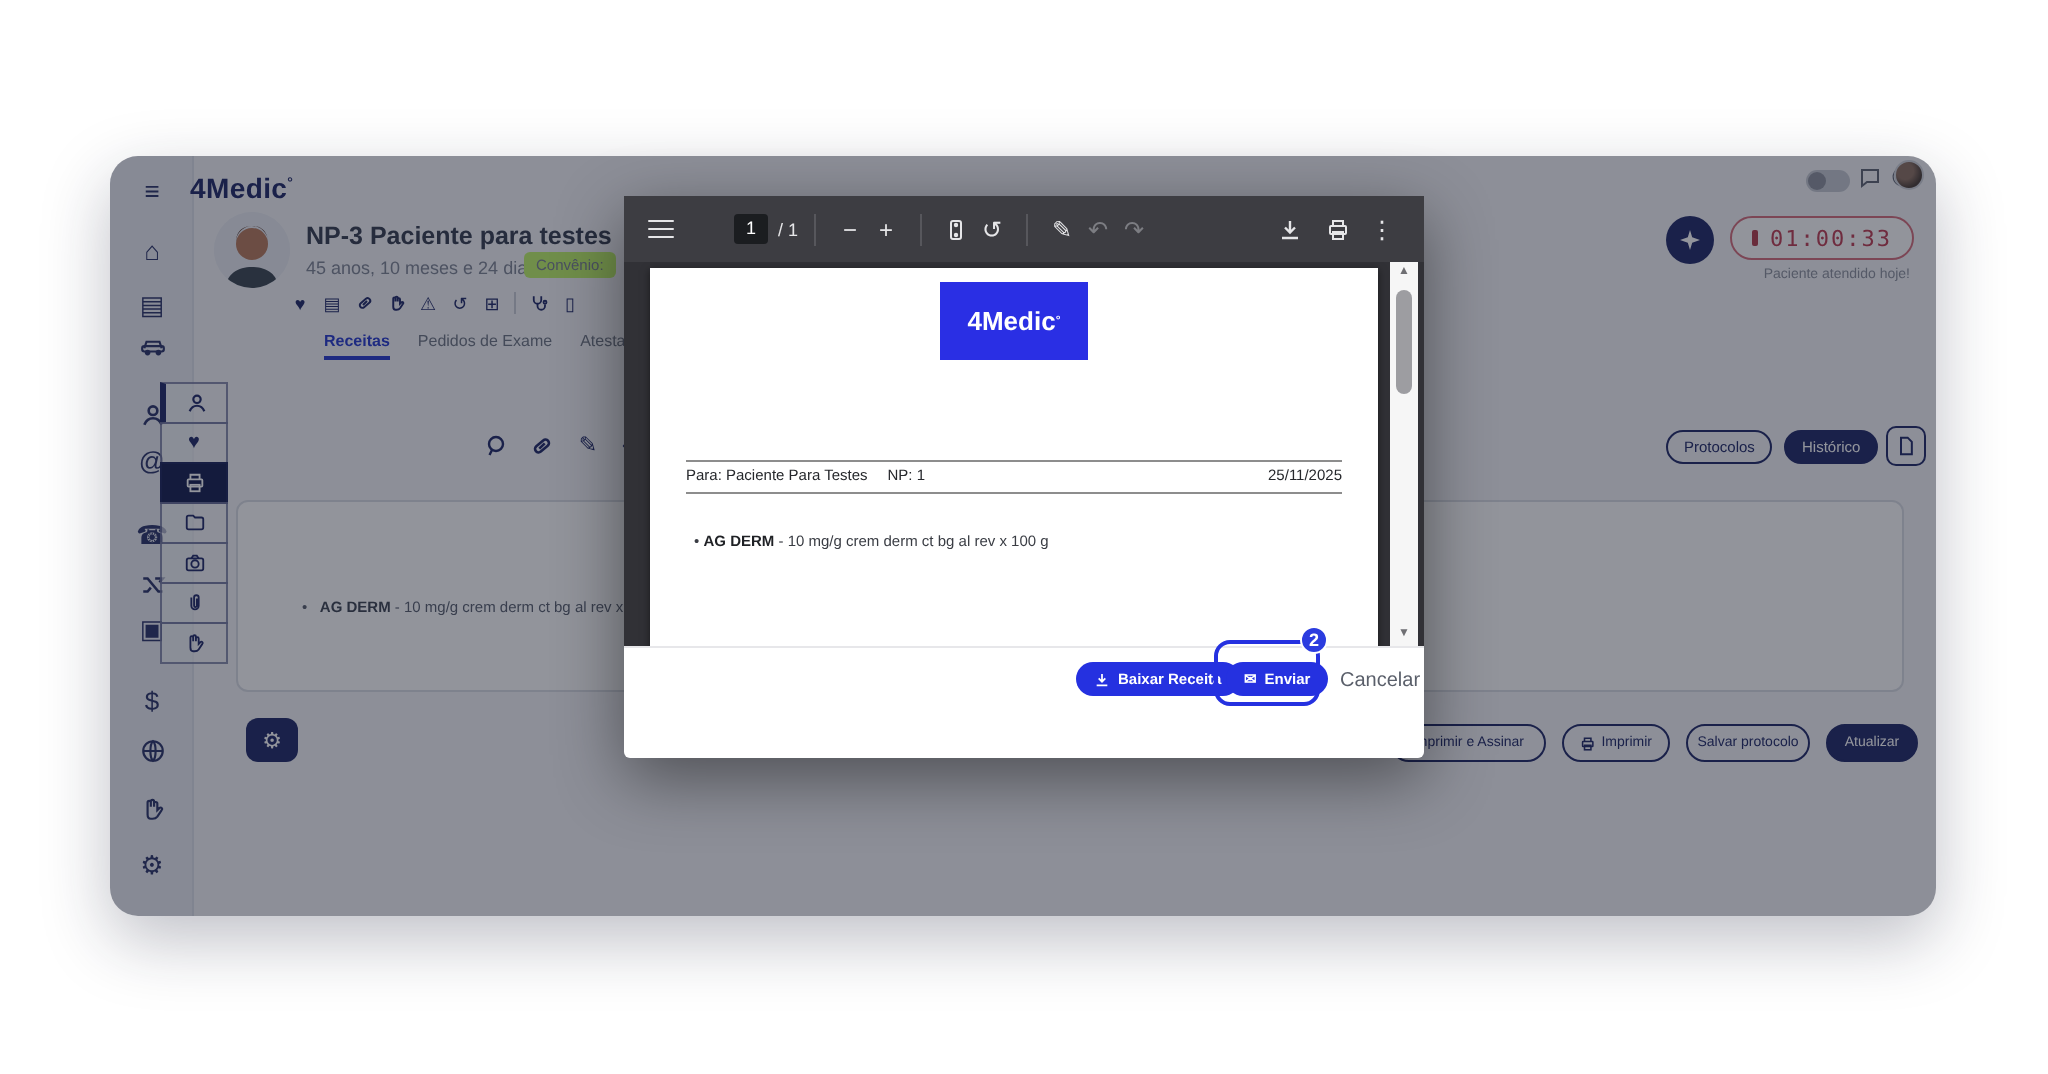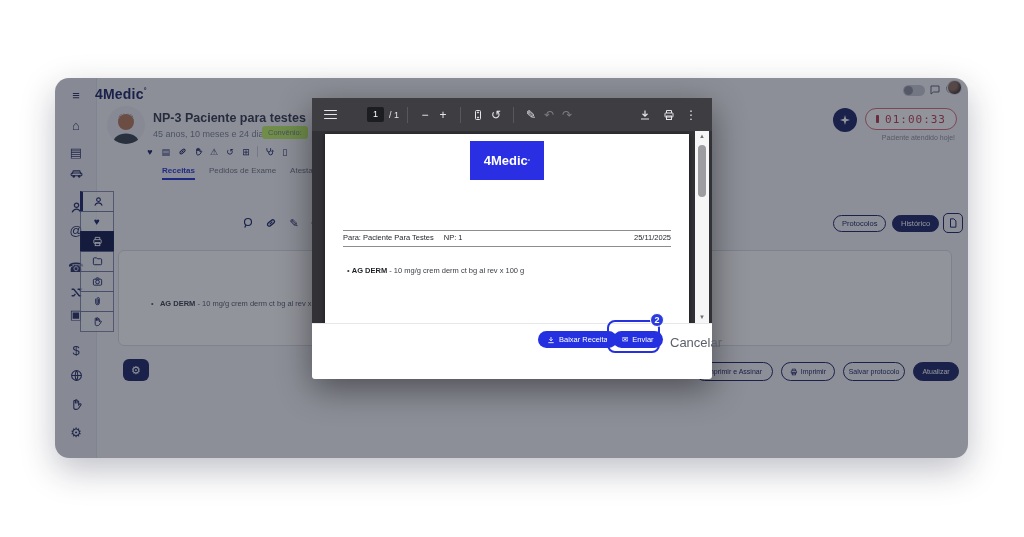--- a/index.html
+++ b/index.html
@@ -148,30 +148,30 @@
   .pdf-scroll { position:absolute; right:3px; top:0; width:14px; height:192px;
                 background:#f6f6f6; }
   .pdf-scroll .arr { position:absolute; left:0; width:14px; height:11px; color:#6f6f73;
                      font-size:6px; text-align:center; line-height:11px; cursor:pointer; }
   .pdf-scroll .thumb { position:absolute; left:3px; top:14px; width:8px; height:52px;
                        background:#9d9da1; border-radius:4px; cursor:pointer; }
 
   .m-foot { position:relative; height:31px; border-top:1px solid #e7e7ea;
             background:#fff; border-radius:0 0 3px 3px; }
   .blue-pill { position:absolute; height:17px; background:#2531e0; border-radius:9px;
-               color:#fff; font-size:7.5px; font-weight:normal; display:flex;
+               color:#fff; font-size:7.5px; font-weight:bold; display:flex;
                align-items:center; gap:4px; padding:0 9px; cursor:pointer;
                white-space:nowrap; }
   .blue-pill svg { width:8px; height:8px; }
   .hl-box { position:absolute; left:295px; top:-4px; width:53px; height:33px;
             border:2px solid #2531e0; border-radius:8px; }
   .step-badge { position:absolute; left:338px; top:-11px; width:14px; height:14px;
                 border-radius:50%; background:#2b3cdf; border:1px solid #fff; color:#fff;
                 font-size:9px; font-weight:bold; text-align:center; line-height:13px; z-index:3; }
-  .cancel-lnk { position:absolute; left:358px; top:11px; font-size:13px; color:#5a5f6a;
+  .cancel-lnk { position:absolute; left:358px; top:11px; font-size:10px; color:#5a5f6a;
                 cursor:pointer; }
 </style>
 </head>
 <body>
 
 <div class="stage">
 
   <div class="app">
 
     <aside class="sidebar">

